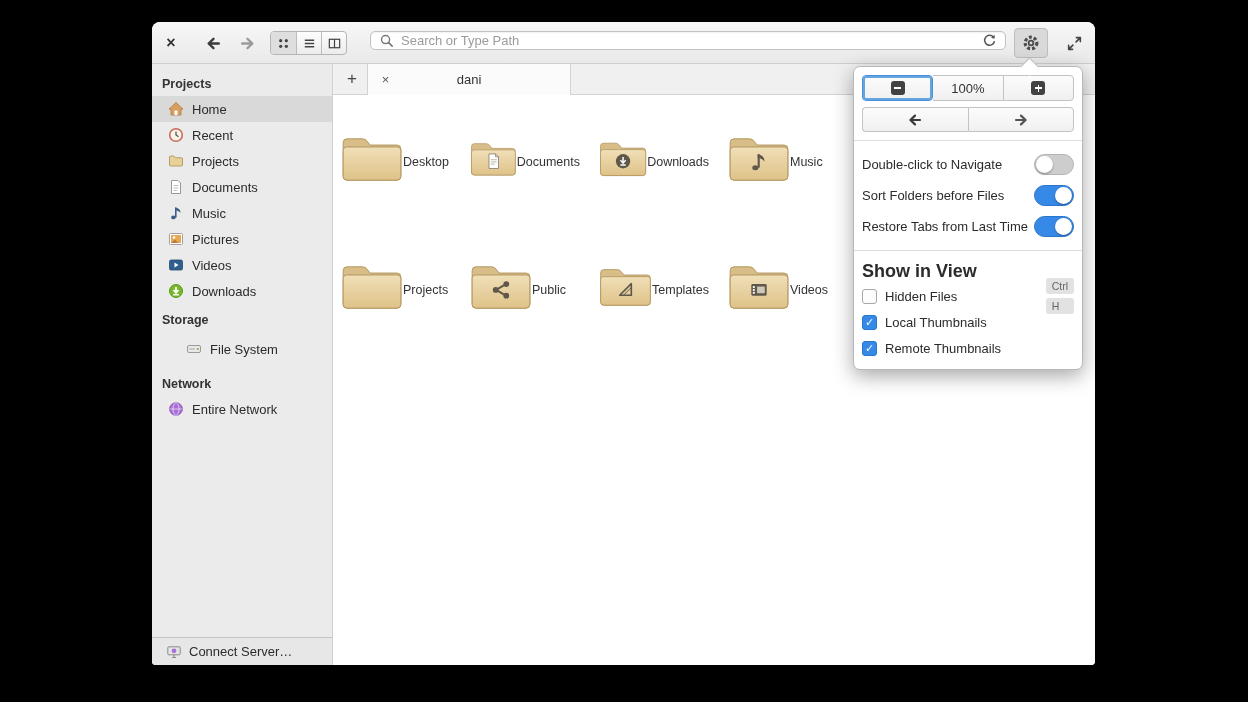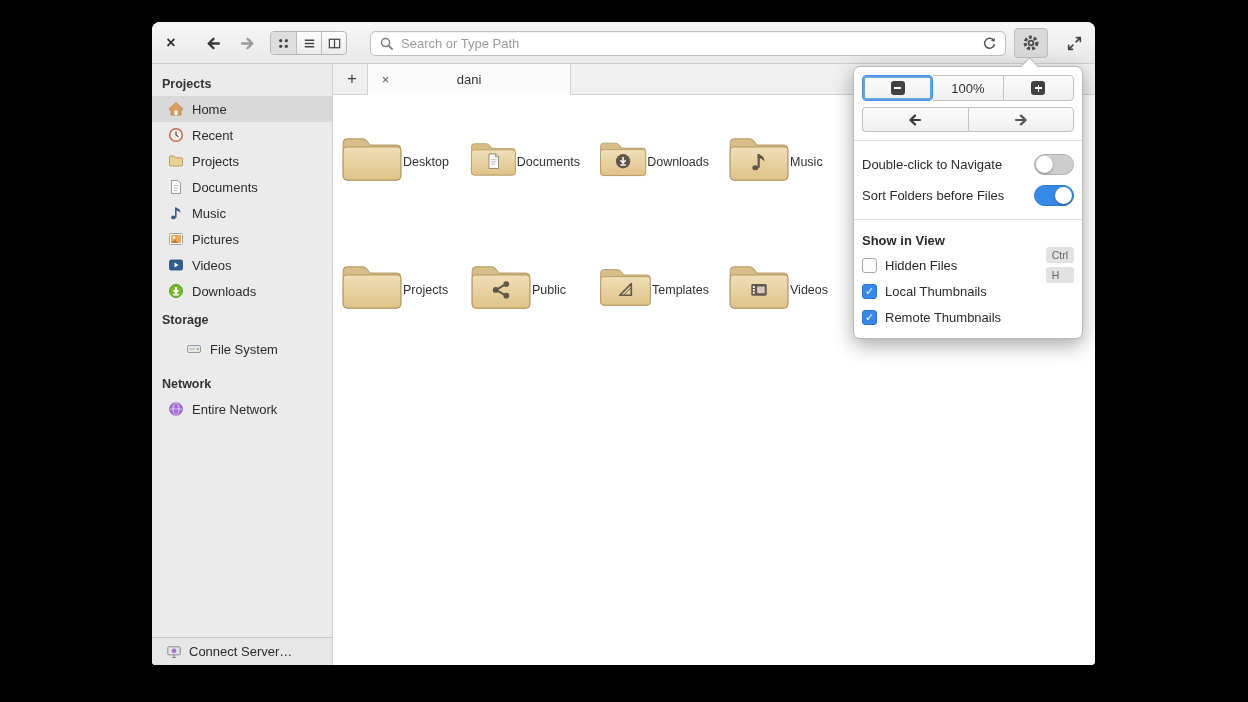--- a/index.html
+++ b/index.html
@@ -16,21 +16,21 @@
   .hbtn { position:absolute; display:flex; align-items:center; justify-content:center;
           border-radius:4px; cursor:default; }
   .close-x { left:8px; top:10px; width:22px; height:22px; font-size:16px; font-weight:bold; color:#333; }
   .nav-back { left:48px; top:8px; width:27px; height:26px; }
   .nav-fwd  { left:82px; top:8px; width:27px; height:26px; }
   .viewgroup { position:absolute; left:118px; top:9px; height:24px; display:flex;
                border:1px solid #b5b5b5; border-radius:4px; overflow:hidden; background:linear-gradient(#fdfdfd,#ececec); }
   .viewbtn { width:25px; height:22px; display:flex; align-items:center; justify-content:center; }
   .viewbtn + .viewbtn { border-left:1px solid #bcbcbc; }
   .viewbtn.active { background:#dedede; }
-  .searchbar { position:absolute; left:218px; top:9px; width:636px; height:25px;
+  .searchbar { position:absolute; left:218px; top:9px; width:636px; height:19px;
                background:#fff; border:1px solid #c2c2c2; border-radius:5px;
                display:flex; align-items:center; padding:0 8px; gap:7px;
                box-shadow:inset 0 1px 2px rgba(0,0,0,.06); }
   .searchbar input { flex:1; border:none; outline:none; font-size:13px; color:#333; background:transparent; font-family:"Liberation Sans", sans-serif; }
   .searchbar input::placeholder { color:#9b9b9b; }
   .gear-btn { left:862px; top:6px; width:34px; height:30px; background:#d9d9d9; border:1px solid #bdbdbd; }
   .fullscreen-btn { left:906px; top:6px; width:32px; height:30px; }
 
   
   .sidebar { position:absolute; left:0; top:42px; width:181px; height:601px;
@@ -86,21 +86,21 @@
           border:1px solid #c3c3c3; background:linear-gradient(#fcfcfc,#f0f0f0); }
   .nseg.first { border-radius:4px 0 0 4px; border-right:none; }
   .nseg.last { border-radius:0 4px 4px 0; }
   .pop-sep { border:none; border-top:1px solid #dedede; margin:8px -8px; }
   .toggle-row { height:31px; display:flex; align-items:center; justify-content:space-between; font-size:13px; color:#2b2b2b; }
   .switch { width:40px; height:21px; border-radius:11px; background:#cdcdcd; border:1px solid #b3b3b3; position:relative; }
   .switch .knob { position:absolute; top:1px; left:1px; width:17px; height:17px; border-radius:50%;
                   background:#fff; box-shadow:0 1px 2px rgba(0,0,0,.35); }
   .switch.on { background:#3689e6; border-color:#2a76cc; }
   .switch.on .knob { left:auto; right:1px; }
-  .pop-title { height:24px; display:flex; align-items:center; font-size:13px; font-weight:bold; color:#2b2b2b; }
+  .pop-title { height:24px; display:flex; align-items:center; font-size:18px; font-weight:bold; color:#2b2b2b; }
   .check-row { height:26px; display:flex; align-items:center; gap:8px; font-size:13px; color:#2b2b2b; }
   .cb { width:15px; height:15px; border-radius:3px; background:#fdfdfd; border:1px solid #a8a8a8;
         display:flex; align-items:center; justify-content:center; }
   .cb .mark { display:none; color:#fff; font-size:11px; line-height:1; }
   .cb.checked { background:#3689e6; border-color:#2a76cc; }
   .cb.checked .mark { display:block; }
   .keycaps { margin-left:auto; display:flex; gap:4px;flex-direction:column; }
   .keycap { background:#e2e2e2; color:#666; border-radius:3px; padding:2px 6px; font-size:10.5px; }
 </style>
 </head>
@@ -500,20 +500,26 @@
         <span class="switch">
             <span class="knob"></span>
           </span>
       </div>
       <div class="toggle-row">
         <span>Sort Folders before Files</span>
         <span class="switch on">
             <span class="knob"></span>
           </span>
       </div>
+      <div class="toggle-row">
+        <span>Restore Tabs from Last Time</span>
+        <span class="switch on">
+            <span class="knob"></span>
+          </span>
+      </div>
 
       <hr class="pop-sep">
 
       <div class="pop-title">Show in View</div>
 
       <div class="check-row">
         <span class="cb"></span>
         <span>Hidden Files</span>
         <span class="keycaps">
           <span class="keycap">Ctrl</span>

